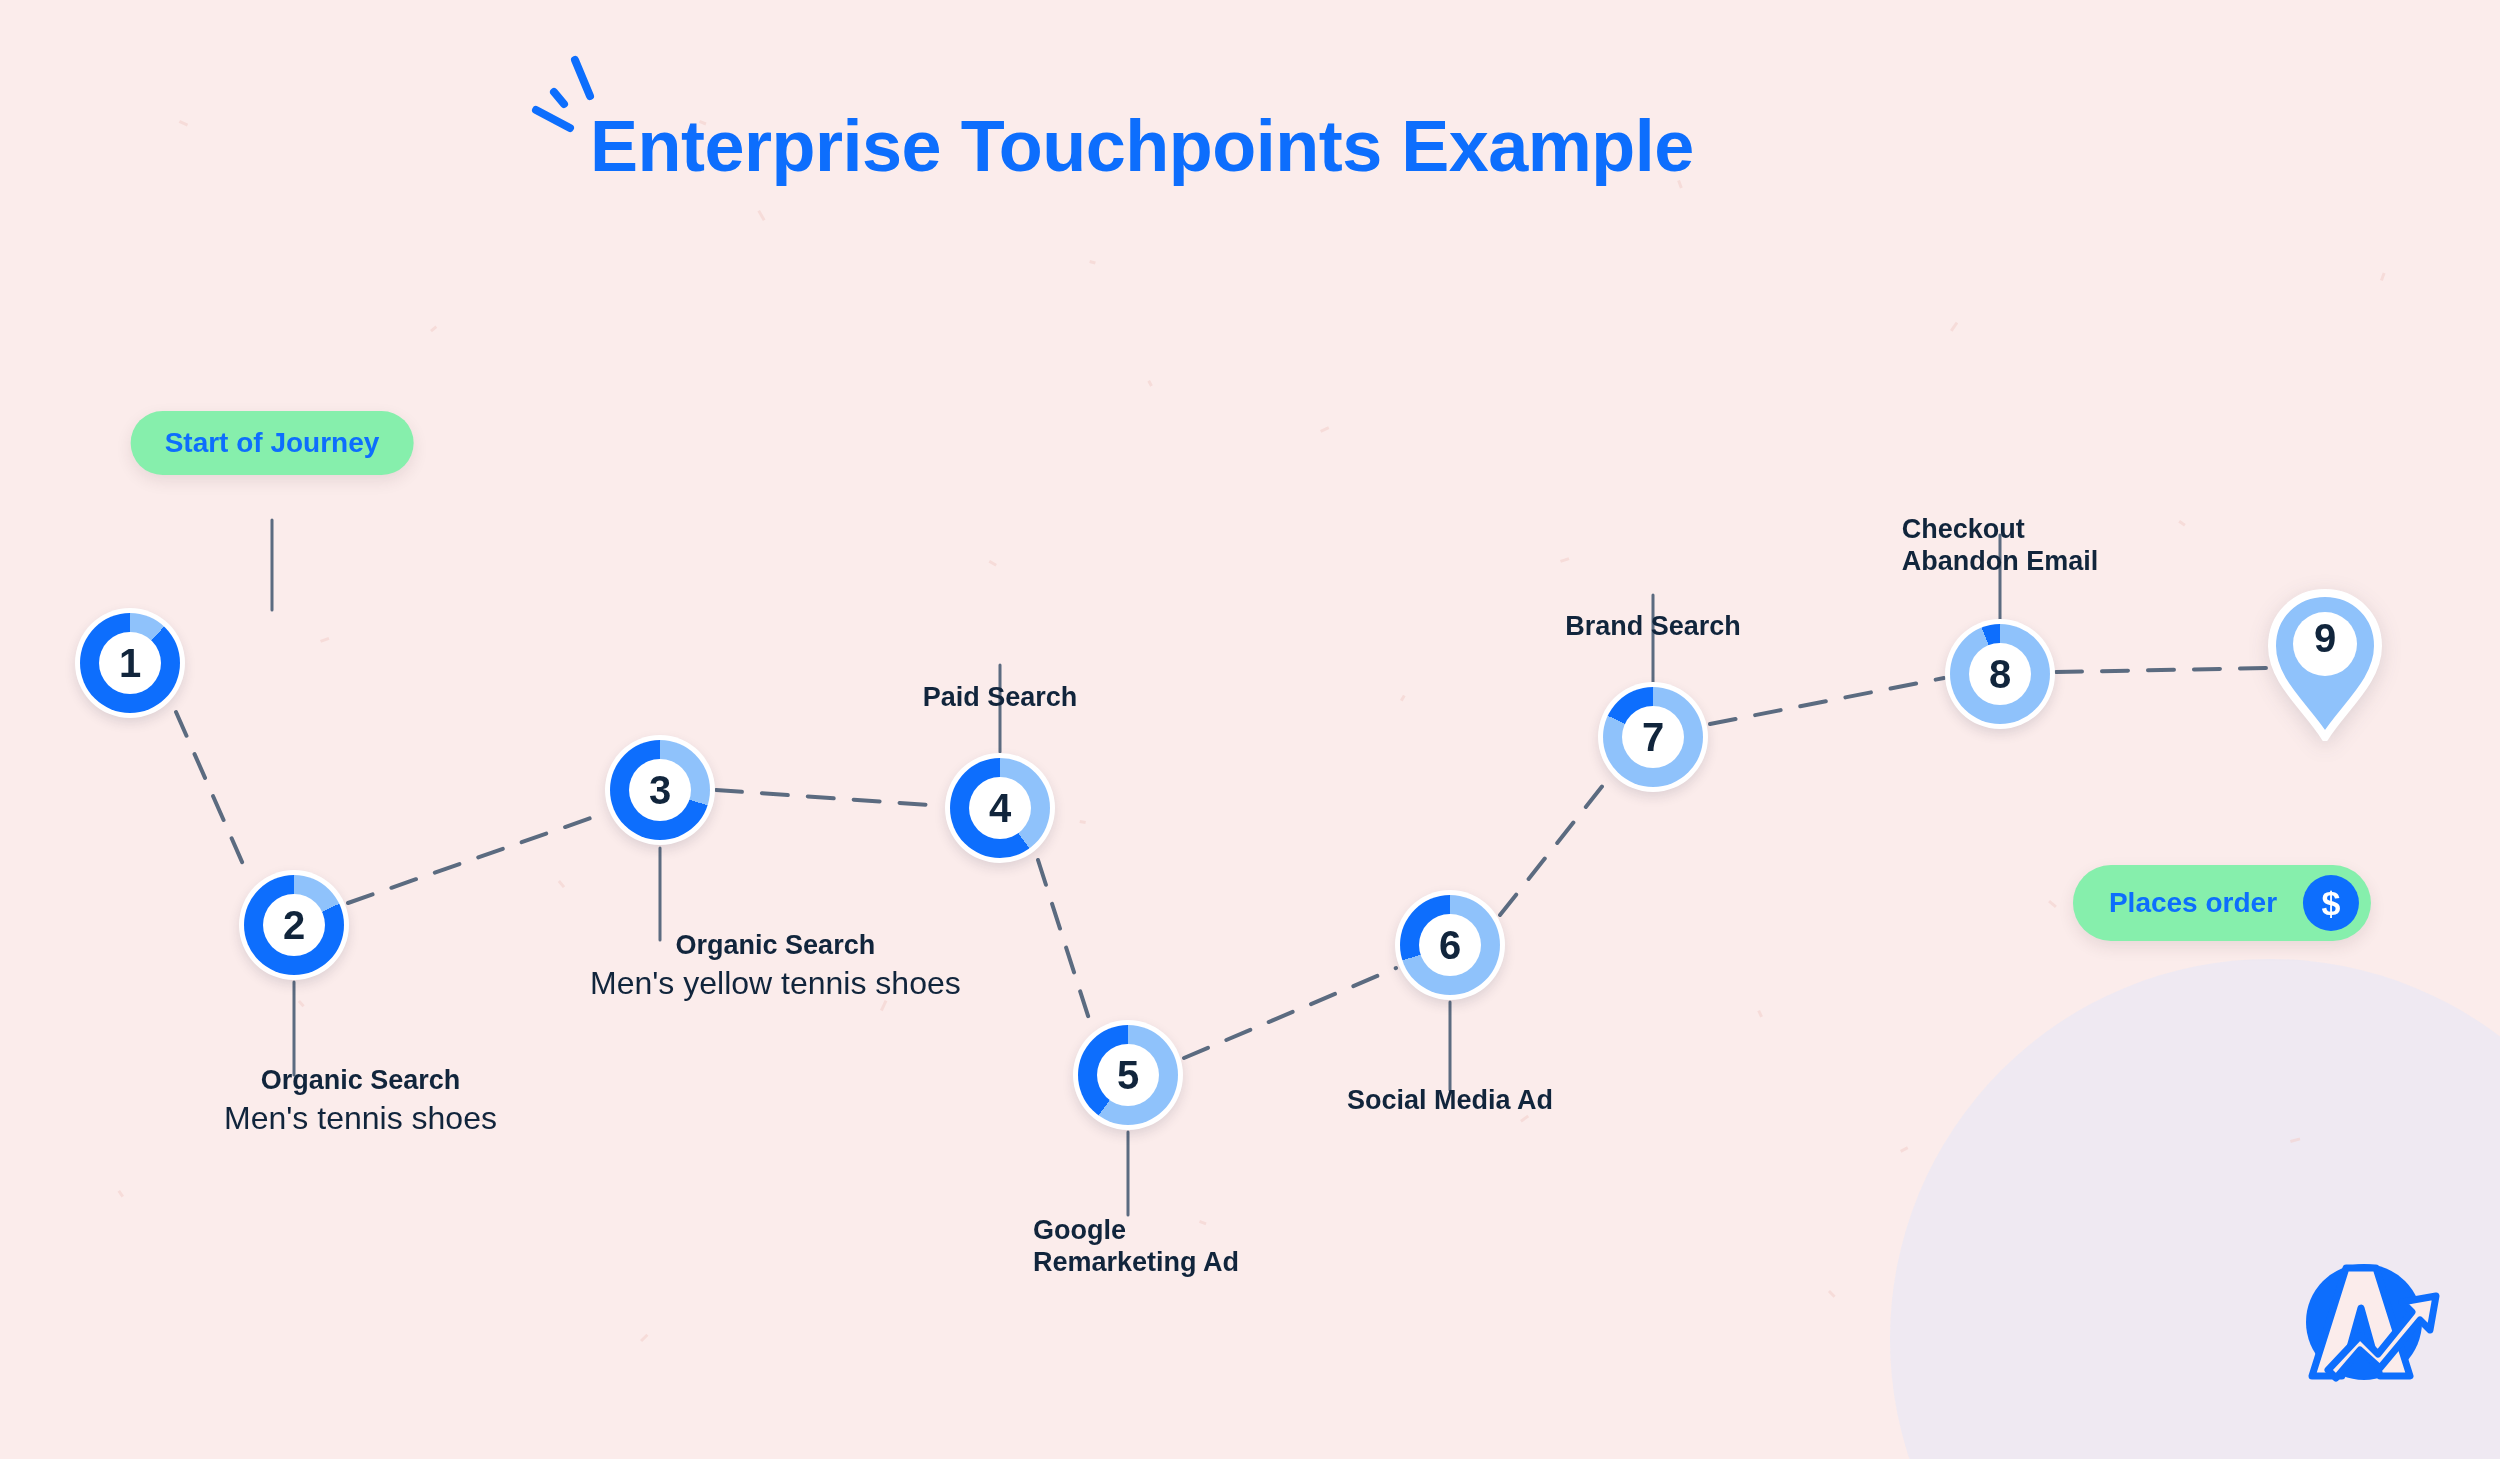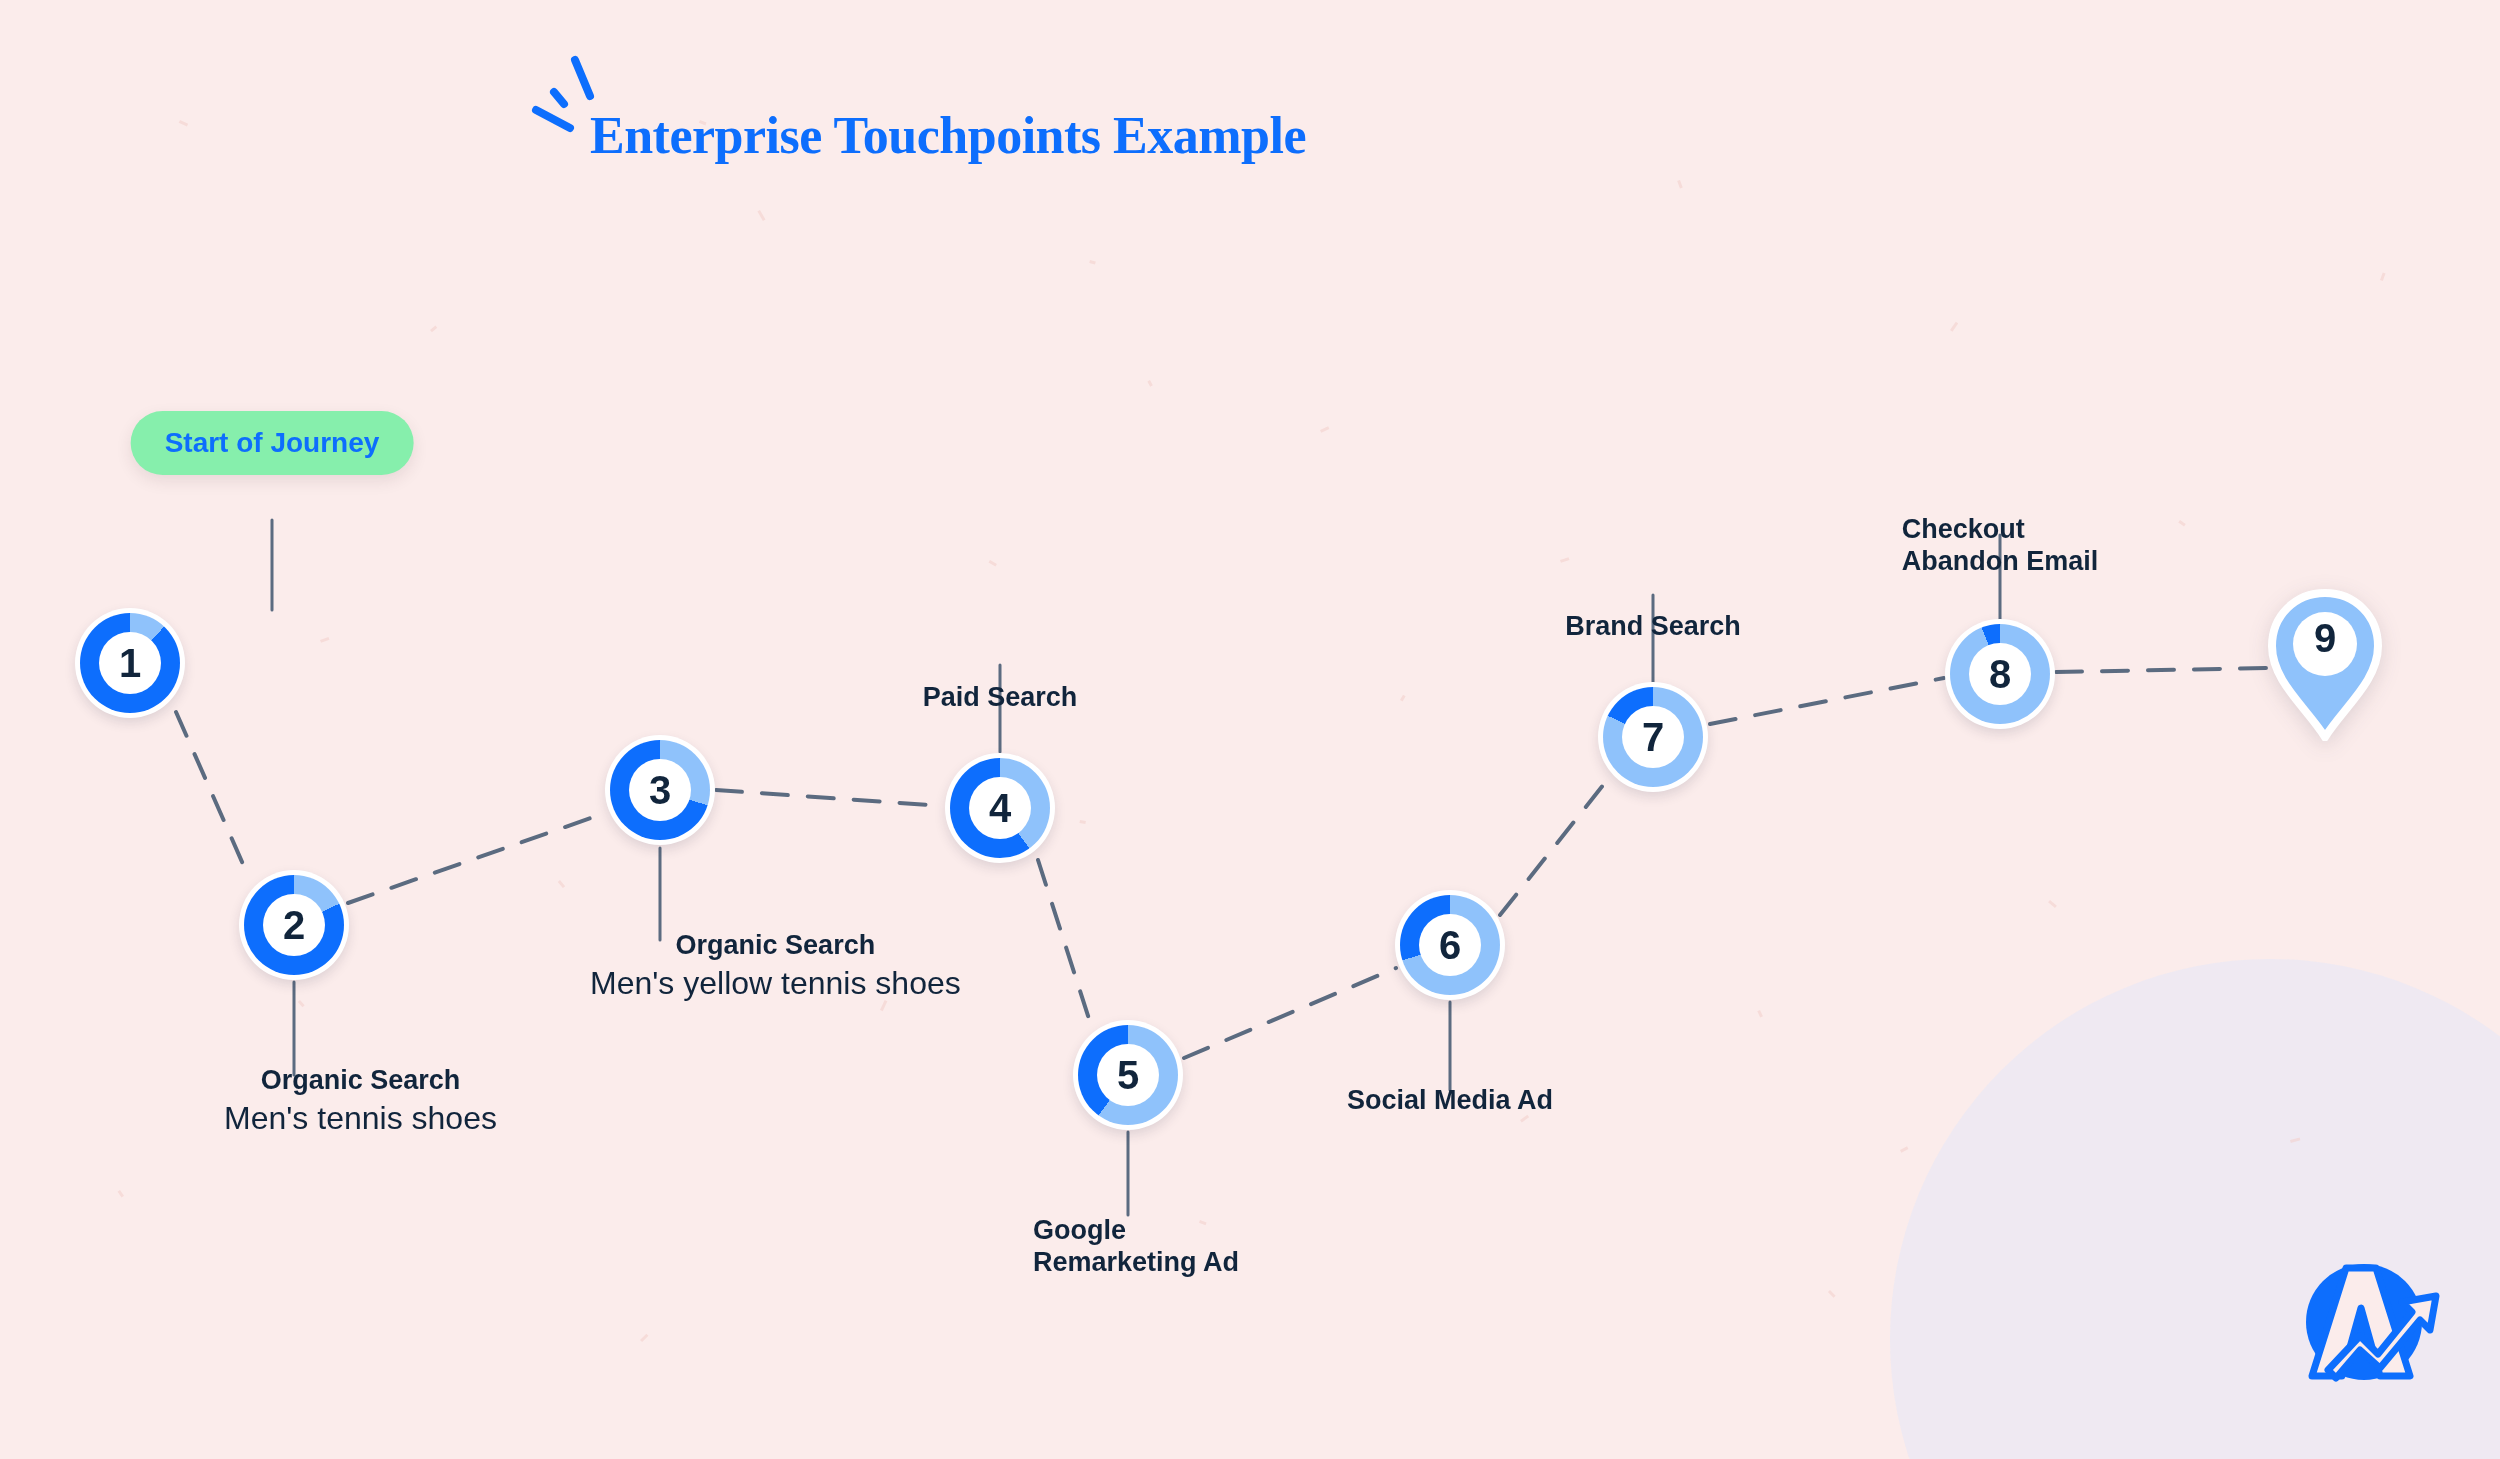--- a/index.html
+++ b/index.html
@@ -45,27 +45,26 @@
   }
 
   
   .title-wrap {
     position: absolute;
     left: 590px;
     top: 110px;
   }
 
   .title {
-    font-size: 52px;
+    font-size: 72px;
     font-weight: bold;
     color: #0d6efd;
     letter-spacing: -0.5px;
     white-space: nowrap;
     line-height: 1;
-    font-family: Liberation Serif, serif;
   }
 
   .title-accents {
     position: absolute;
     left: -62px;
     top: -62px;
     width: 110px;
     height: 90px;
   }
 
@@ -378,20 +377,24 @@
       <div class="label center" style="left: 1450px; top: 1085px;"><span class="lbl-title">Social Media Ad</span></div>
       <div class="label center" style="left: 1653px; top: 611px;"><span class="lbl-title">Brand Search</span></div>
       <div class="label center" style="left: 2000px; top: 514px;"><span class="lbl-title">Checkout
 Abandon Email</span></div>
     </div>
 
   <div class="pill start" style="left:272px; top:443px;">
     <span class="pill-text">Start of Journey</span>
   </div>
 
+  <div class="pill order" style="left:2222px; top:903px;">
+    <span class="pill-text">Places order</span>
+    <span class="dollar-badge">$</span>
+  </div>
 
   <svg class="logo" viewBox="0 0 160 155" aria-hidden="true">
     <circle cx="74" cy="72" r="58" fill="#0d6efd"></circle>
     <path d="M56 18 L86 18 L120 126 L90 126 L71 58 L52 126 L22 126 Z" fill="#fbeceb" stroke="#0d6efd" stroke-width="7" stroke-linejoin="round"></path>
     <path d="M38 120 L70 86 L88 104 L122 62 L112 52 L146 46 L140 80 L130 70 L90 118 L70 100 L46 128 Z" fill="#fbeceb" stroke="#0d6efd" stroke-width="7" stroke-linejoin="round"></path>
   </svg>
 
 </div>
 
 </body></html>

